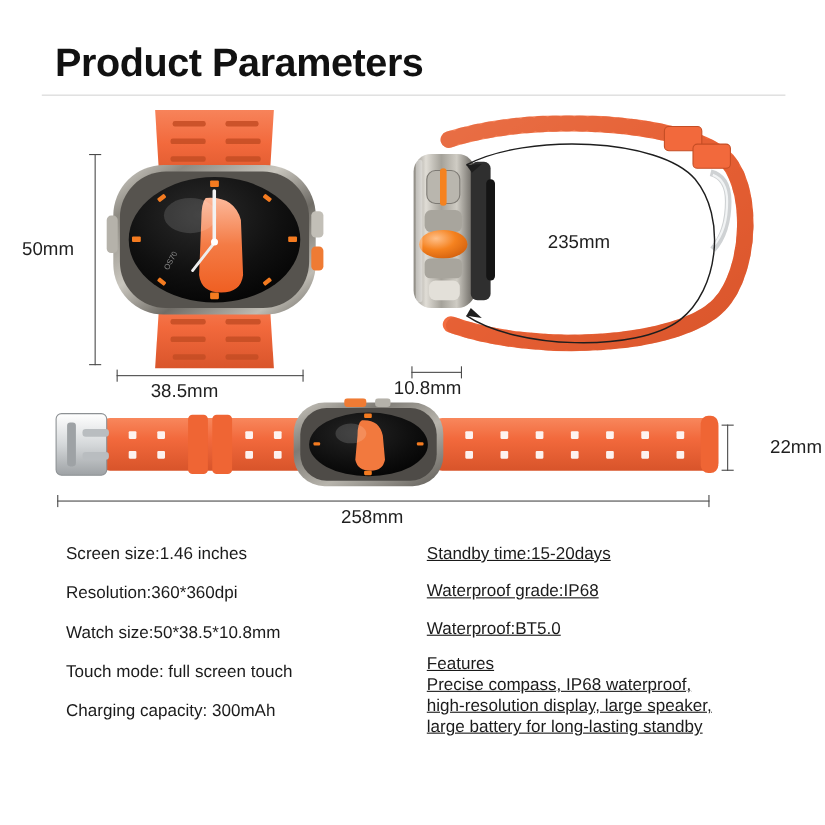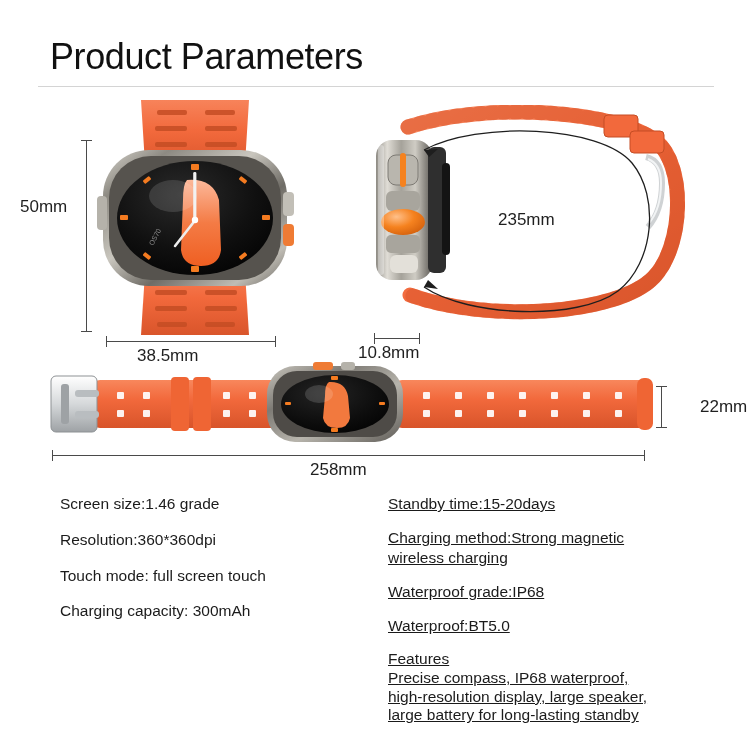--- a/index.html
+++ b/index.html
@@ -21,21 +21,21 @@
     inset: 0;
     background: #ffffff;
   }
 
   
   .title {
     position: absolute;
     left: 50px;
     top: 36px;
     font-size: 36px;
-    font-weight: normal;
+    font-weight: bold;
     letter-spacing: -0.4px;
     color: #111111;
     white-space: nowrap;
   }
   .title-rule {
     position: absolute;
     left: 38px;
     top: 86px;
     width: 676px;
     height: 1px;
@@ -193,21 +193,21 @@
       <ellipse cx="78" cy="96" rx="24" ry="16" fill="#ffffff" opacity="0.13"></ellipse>
 
       <rect x="98.2" y="72" width="3.2" height="50" rx="1.4" fill="#f2f2f2"></rect>
       <rect x="99" y="118" width="2.6" height="36" rx="1.2" fill="#ededed" transform="rotate(38 100 120)"></rect>
       <circle cx="100" cy="120" r="3.2" fill="#ffffff"></circle>
       <text x="58" y="146" font-size="7" fill="#8a8a8a" font-family="Liberation Sans, sans-serif" transform="rotate(-62 58 146)">OS70</text>
     </g>
   </svg>
 
   <div class="vline" style="left:86px; top:140px; height:192px;"></div>
-  <div class="dim-label" style="left:20px; top:197px;text-align:center;">50mm</div>
+  <div class="dim-label" style="left:20px; top:217px;text-align:center;">50mm</div>
 
   <div class="hline" style="left:106px; top:341px; width:170px;"></div>
   <div class="dim-label" style="left:137px; top:346px;">38.5mm</div>
 
   <svg class="fig" style="left:368px; top:105px;" width="330" height="225" viewBox="0 0 330 225">
     <defs>
       <linearGradient id="caseSideG" x1="0" y1="0" x2="1" y2="0">
         <stop offset="0" stop-color="#8e8b84"></stop>
         <stop offset="0.2" stop-color="#e0ddd6"></stop>
         <stop offset="0.45" stop-color="#a5a29a"></stop>
@@ -352,30 +352,29 @@
 
   <div class="hline" style="left:52px; top:455px; width:593px;"></div>
   <div class="dim-label" style="left:310px; top:460px;">258mm</div>
 
   <div class="vline" style="left:661px; top:386px; height:42px;"></div>
   <div class="dim-label" style="left:700px; top:397px;">22mm</div>
 
   <div class="specs">
 
     <div class="spec-col left">
-      <div class="spec-item">Screen size:1.46 grade</div>
+      <div class="spec-item">Screen size:1.46 inches</div>
       <div class="spec-item">Resolution:360*360dpi</div>
+      <div class="spec-item">Watch size:50*38.5*10.8mm</div>
       <div class="spec-item">Touch mode: full screen touch</div>
       <div class="spec-item">Charging capacity: 300mAh</div>
     </div>
 
     <div class="spec-col right">
       <div class="spec-item">Standby time:15-20days</div>
-      <div class="spec-item charging">Charging method:Strong magnetic
-                        wireless charging</div>
       <div class="spec-item">Waterproof grade:IP68</div>
       <div class="spec-item">Waterproof:BT5.0</div>
       <div class="spec-item features">Features
 Precise compass, IP68 waterproof,
 high-resolution display, large speaker,
  large battery for long-lasting standby</div>
     </div>
 
   </div>
 

